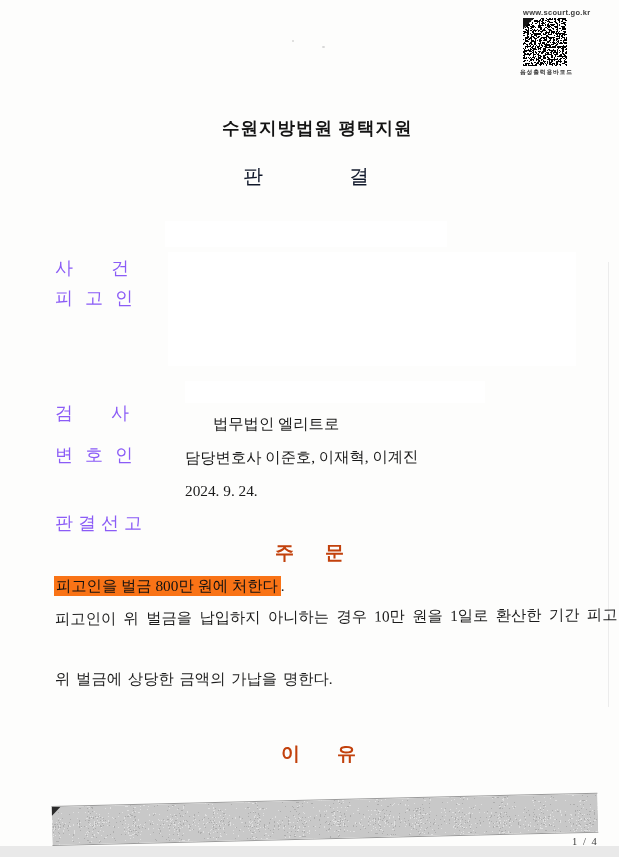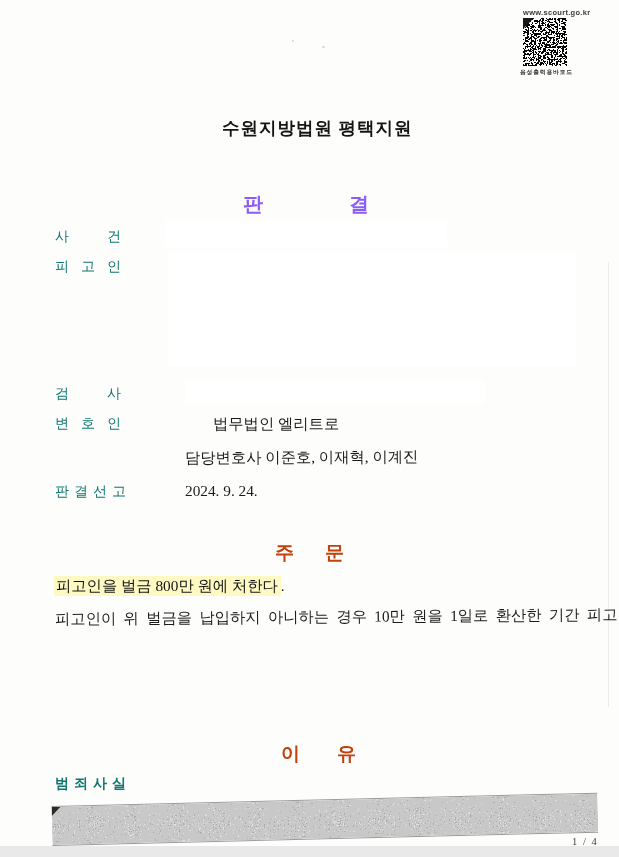--- a/index.html
+++ b/index.html
@@ -12,37 +12,37 @@
 
   
   .scourt-url{left:523px;top:8px;font-family:"Liberation Sans","DejaVu Sans",sans-serif;
     font-size:7.5px;font-weight:bold;color:#3a3a3a;letter-spacing:.3px;}
   .qr{left:522px;top:17px;width:46px;height:50px;}
   .qr-caption{left:520px;top:68px;font-family:"Liberation Sans","DejaVu Sans",sans-serif;
     font-size:5.8px;font-weight:bold;color:#2f2f2f;letter-spacing:.8px;}
 
   
   .court-title{left:222px;top:116px;font-size:17.5px;font-weight:700;letter-spacing:1px;color:#141414;}
-  .doc-title{left:243px;top:163px;font-size:20px;font-weight:700;letter-spacing:86px;color:#8b5cf6;margin-top:28px;}
+  .doc-title{left:243px;top:163px;font-size:20px;font-weight:400;letter-spacing:86px;color:#0f172a;}
 
   
-  .field{font-size:14px;color:#0f766e;}
+  .field{font-size:18px;color:#8b5cf6;margin-top:28px;}
   .ls38{letter-spacing:38px;}
   .ls12{letter-spacing:12px;}
   .ls5{letter-spacing:5px;}
   .val{font-size:15.3px;color:#1a1a1a;}
 
   
   .redact{background:#ffffff;}
 
   
   .sec-heading{font-size:19px;font-weight:700;color:#c2410c;margin-top:12px;}
 
   .body-line{font-size:15.3px;color:#1b1b1b;}
-  mark.hl{background:#fef9c3;color:#111;padding:1px 3px 2px 2px;}
+  mark.hl{background:#f97316;color:#111;padding:1px 3px 2px 2px;}
   .tilt{transform:rotate(-0.45deg);transform-origin:left center;}
 
   
   .band{
     left:52px;top:806px;width:546px;height:38px;
     transform:rotate(-1.4deg);transform-origin:left center;
     border-top:1px solid #9b9b9b;border-bottom:1px solid #9b9b9b;
     overflow:hidden;
   }
   .band svg{display:block;}
@@ -94,34 +94,35 @@
   <div class="abs court-title">수원지방법원 평택지원</div>
   <div class="abs doc-title">판결</div>
 
   <div class="abs redact" style="left:165px;top:221px;width:282px;height:26px;"></div>
   <div class="abs redact" style="left:168px;top:252px;width:408px;height:114px;"></div>
   <div class="abs redact" style="left:185px;top:381px;width:300px;height:22px;"></div>
 
   <div class="abs field ls38" style="left:55px;top:228px;">사건</div>
   <div class="abs field ls12" style="left:55px;top:258px;">피고인</div>
 
-  <div class="abs field ls38" style="left:55px;top:385px;">검사</div>
+  <div class="abs field ls38" style="left:55px;top:373px;">검사</div>
 
   <div class="abs field ls12" style="left:55px;top:415px;">변호인</div>
   <div class="abs val" style="left:185px;top:414px;margin-left:28px;">법무법인 엘리트로</div>
   <div class="abs val" style="left:185px;top:448px;transform:rotate(-0.3deg);transform-origin:left center;">담당변호사 이준호, 이재혁, 이계진</div>
 
   <div class="abs field ls5" style="left:55px;top:483px;">판결선고</div>
   <div class="abs val" style="left:185px;top:482px;">2024. 9. 24.</div>
 
   <div class="abs sec-heading" style="left:275px;top:528px;letter-spacing:31px;">주문</div>
 
   <div class="abs body-line" style="left:54px;top:576px;"><mark class="hl">피고인을 벌금 800만 원에 처한다</mark><span>.</span></div>
 
   <div class="abs body-line tilt" style="left:55px;top:609px;word-spacing:3.5px;">피고인이 위 벌금을 납입하지 아니하는 경우 10만 원을 1일로 환산한 기간 피고인을</div>
+  <div class="abs body-line" style="left:55px;top:669px;word-spacing:2px;">위 벌금에 상당한 금액의 가납을 명한다.</div>
 
   <div class="abs sec-heading" style="left:281px;top:729px;letter-spacing:37px;">이유</div>
   <div class="abs field ls5" style="left:55px;top:775px;font-weight:700;">범죄사실</div>
 
   <div class="abs band">
     <svg width="546" height="38" xmlns="http://www.w3.org/2000/svg">
       <defs>
         <filter id="bandN" x="0" y="0" width="100%" height="100%">
           <feTurbulence type="fractalNoise" baseFrequency="0.8" numOctaves="3" seed="11" stitchTiles="stitch"></feTurbulence>
           <feColorMatrix type="saturate" values="0"></feColorMatrix>

